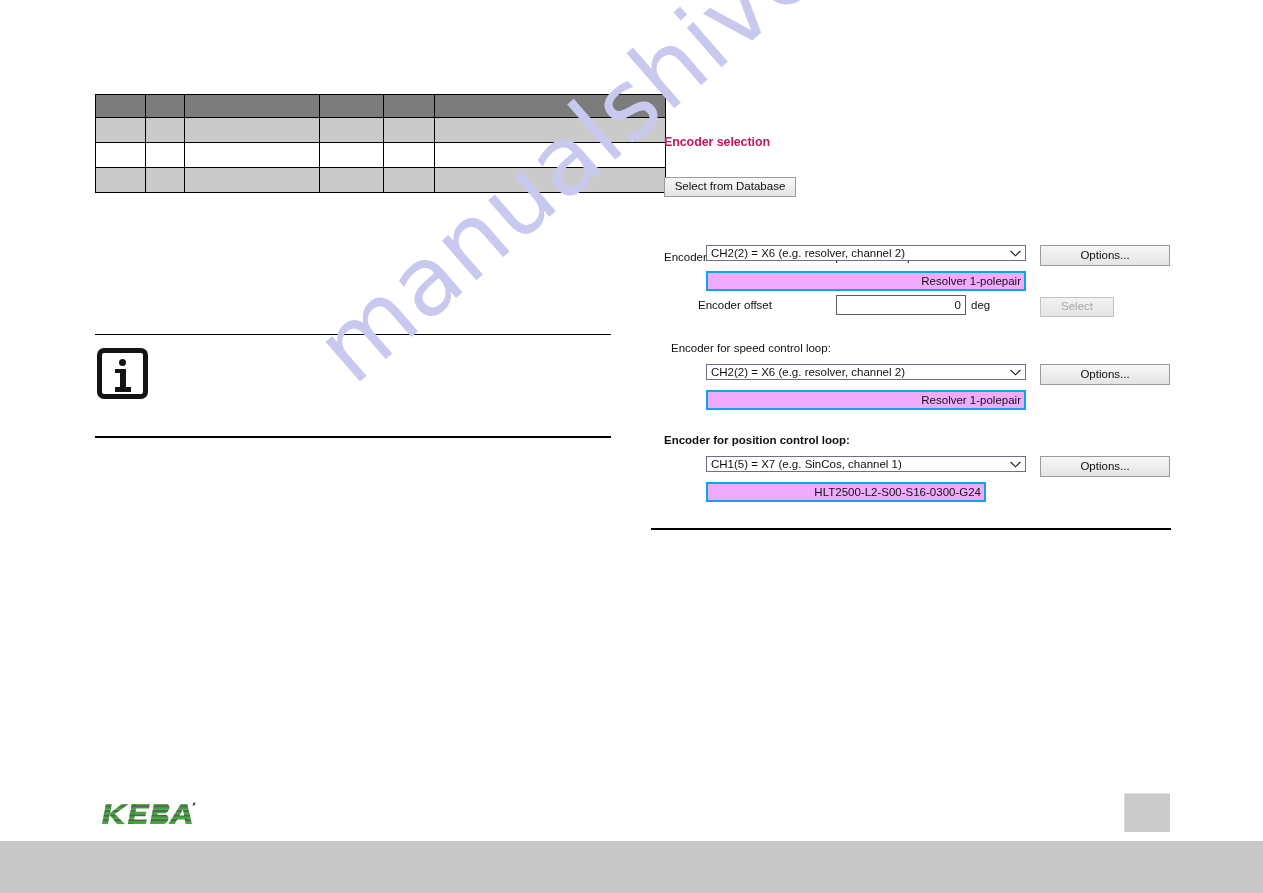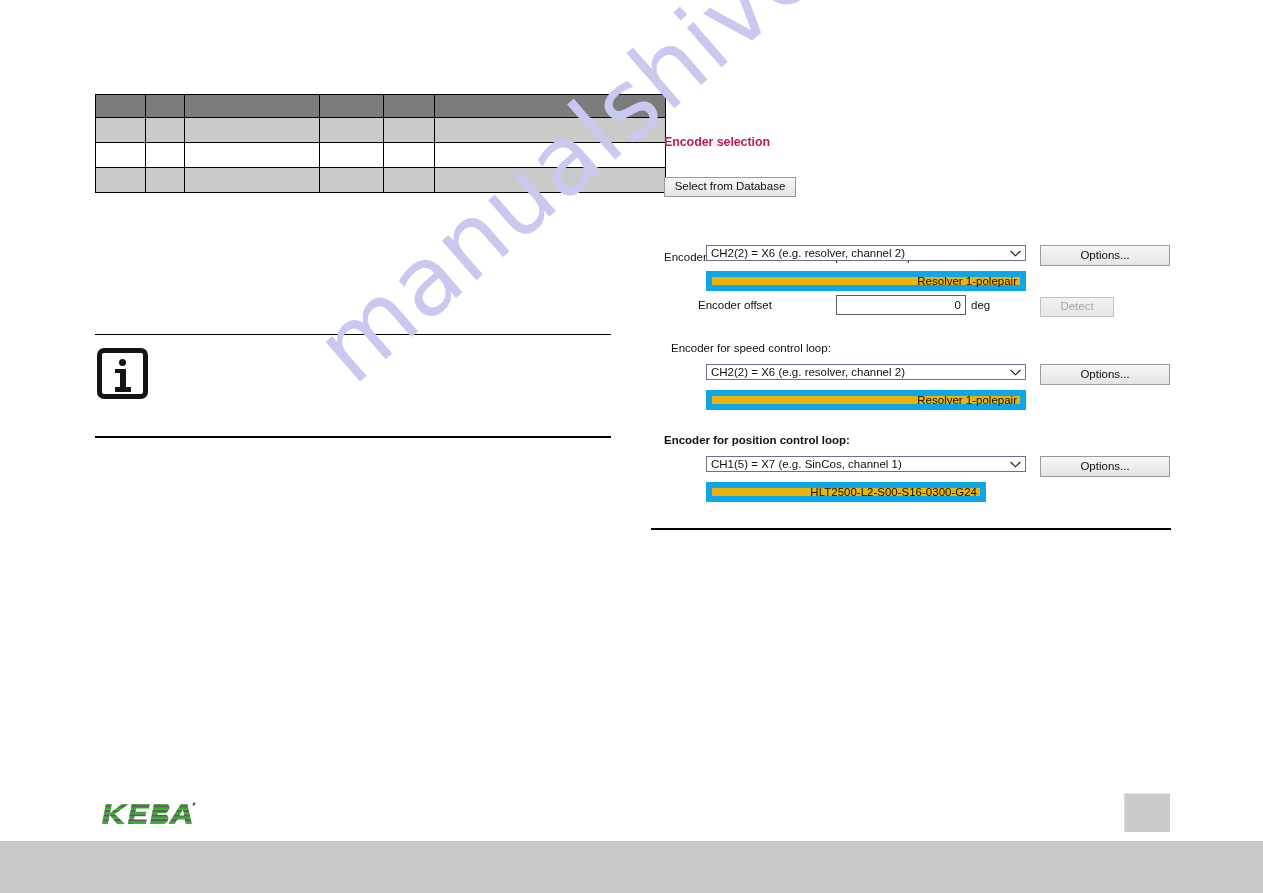--- a/index.html
+++ b/index.html
@@ -220,22 +220,22 @@
     display: flex;
     align-items: center;
     justify-content: center;
   }
   .combo .arrow svg { display: block; }
 
   .readout {
     position: absolute;
     box-sizing: border-box;
     height: 20px;
-    background: #eab308;
-    border: 6px solid #0ea5e9;
+    background: #f0abfc;
+    border: 2px solid #0ea5e9;
     display: flex;
     align-items: center;
     justify-content: flex-end;
     padding: 0 3px 0 4px;
     font-size: 11.5px;
     color: #101010;
     white-space: nowrap;
   }
 
   .numinput {
@@ -375,21 +375,21 @@
     <button class="btn" style="left:389px; top:115px; width:130px; height:21px;">Options...</button>
 
     <div class="readout" style="left:55px; top:141px; width:320px;">Resolver 1-polepair</div>
 
     <div class="field-label" style="left:47px; top:169px;">Encoder offset</div>
 
     <div class="numinput" style="left:185px; top:165px; width:130px;">0</div>
 
     <div class="unit" style="left:320px; top:169px;">deg</div>
 
-    <button class="btn disabled" style="left:389px; top:167px; width:74px; height:20px;">Detect</button>
+    <button class="btn disabled" style="left:389px; top:167px; width:74px; height:20px;">Select</button>
 
     <div class="field-label" style="left:20px; top:212px;">Encoder for speed control loop:</div>
 
     <div class="combo" style="left:55px; top:234px; width:320px;">
       <span class="cap">CH2(2) = X6 (e.g. resolver, channel 2)</span>
       <span class="arrow">
         <svg width="11" height="7" viewBox="0 0 11 7" aria-hidden="true">
           <path d="M0.6 1 L5.5 5.8 L10.4 1" fill="none" stroke="#1a1a1a" stroke-width="1.1"></path>
         </svg>
       </span>

